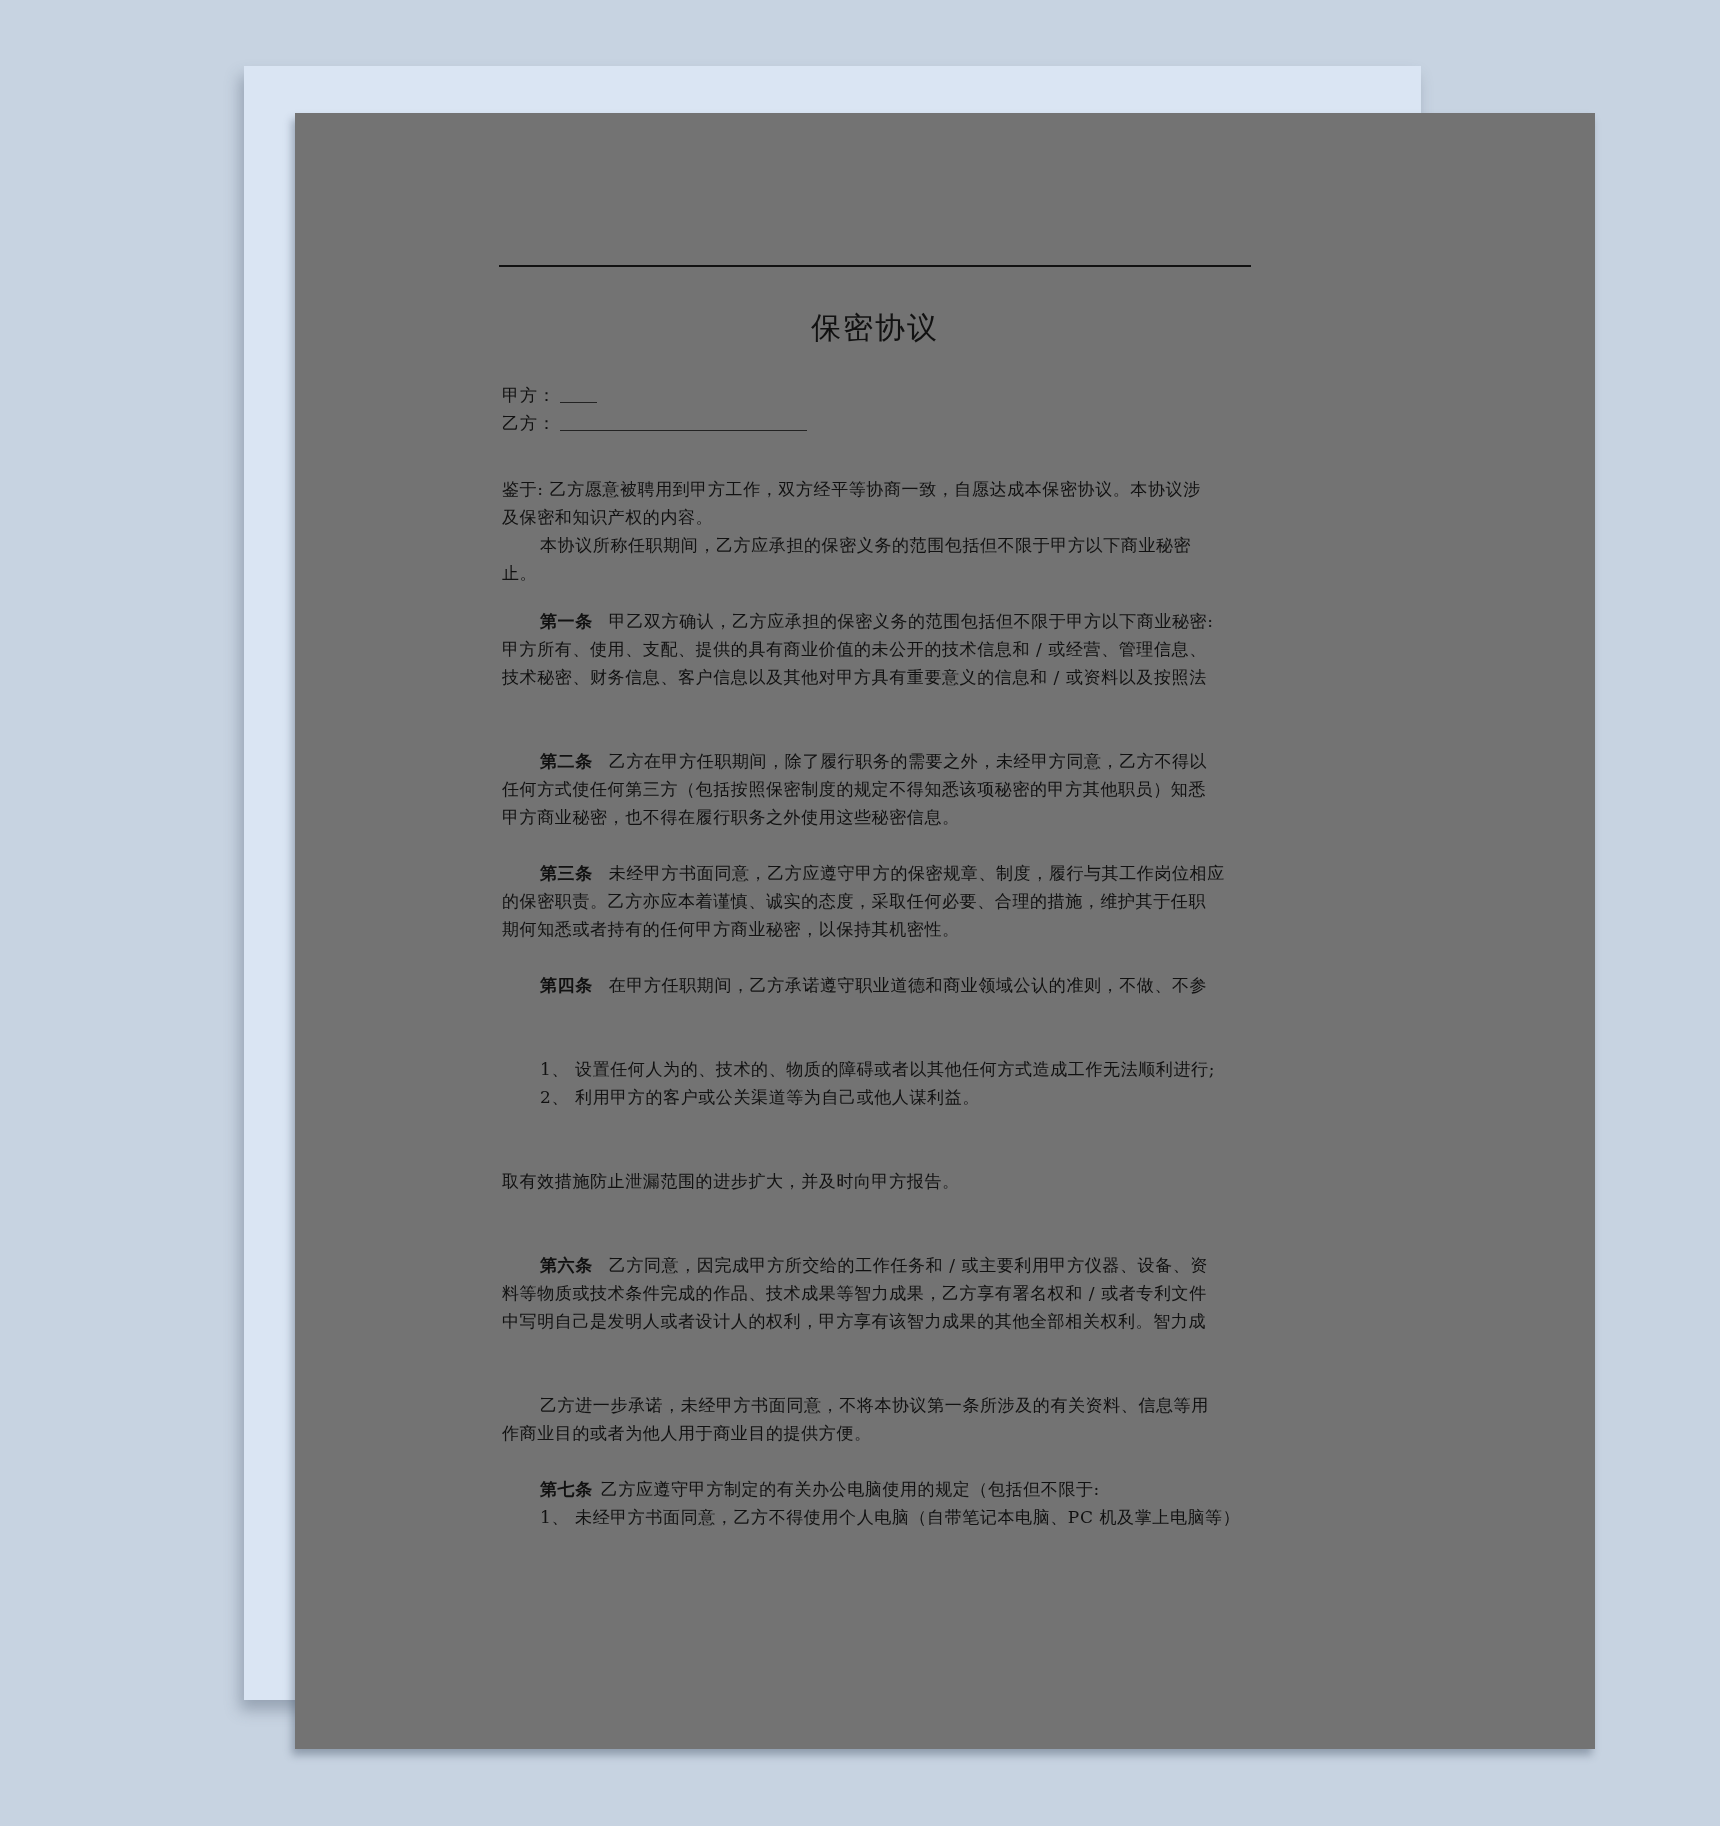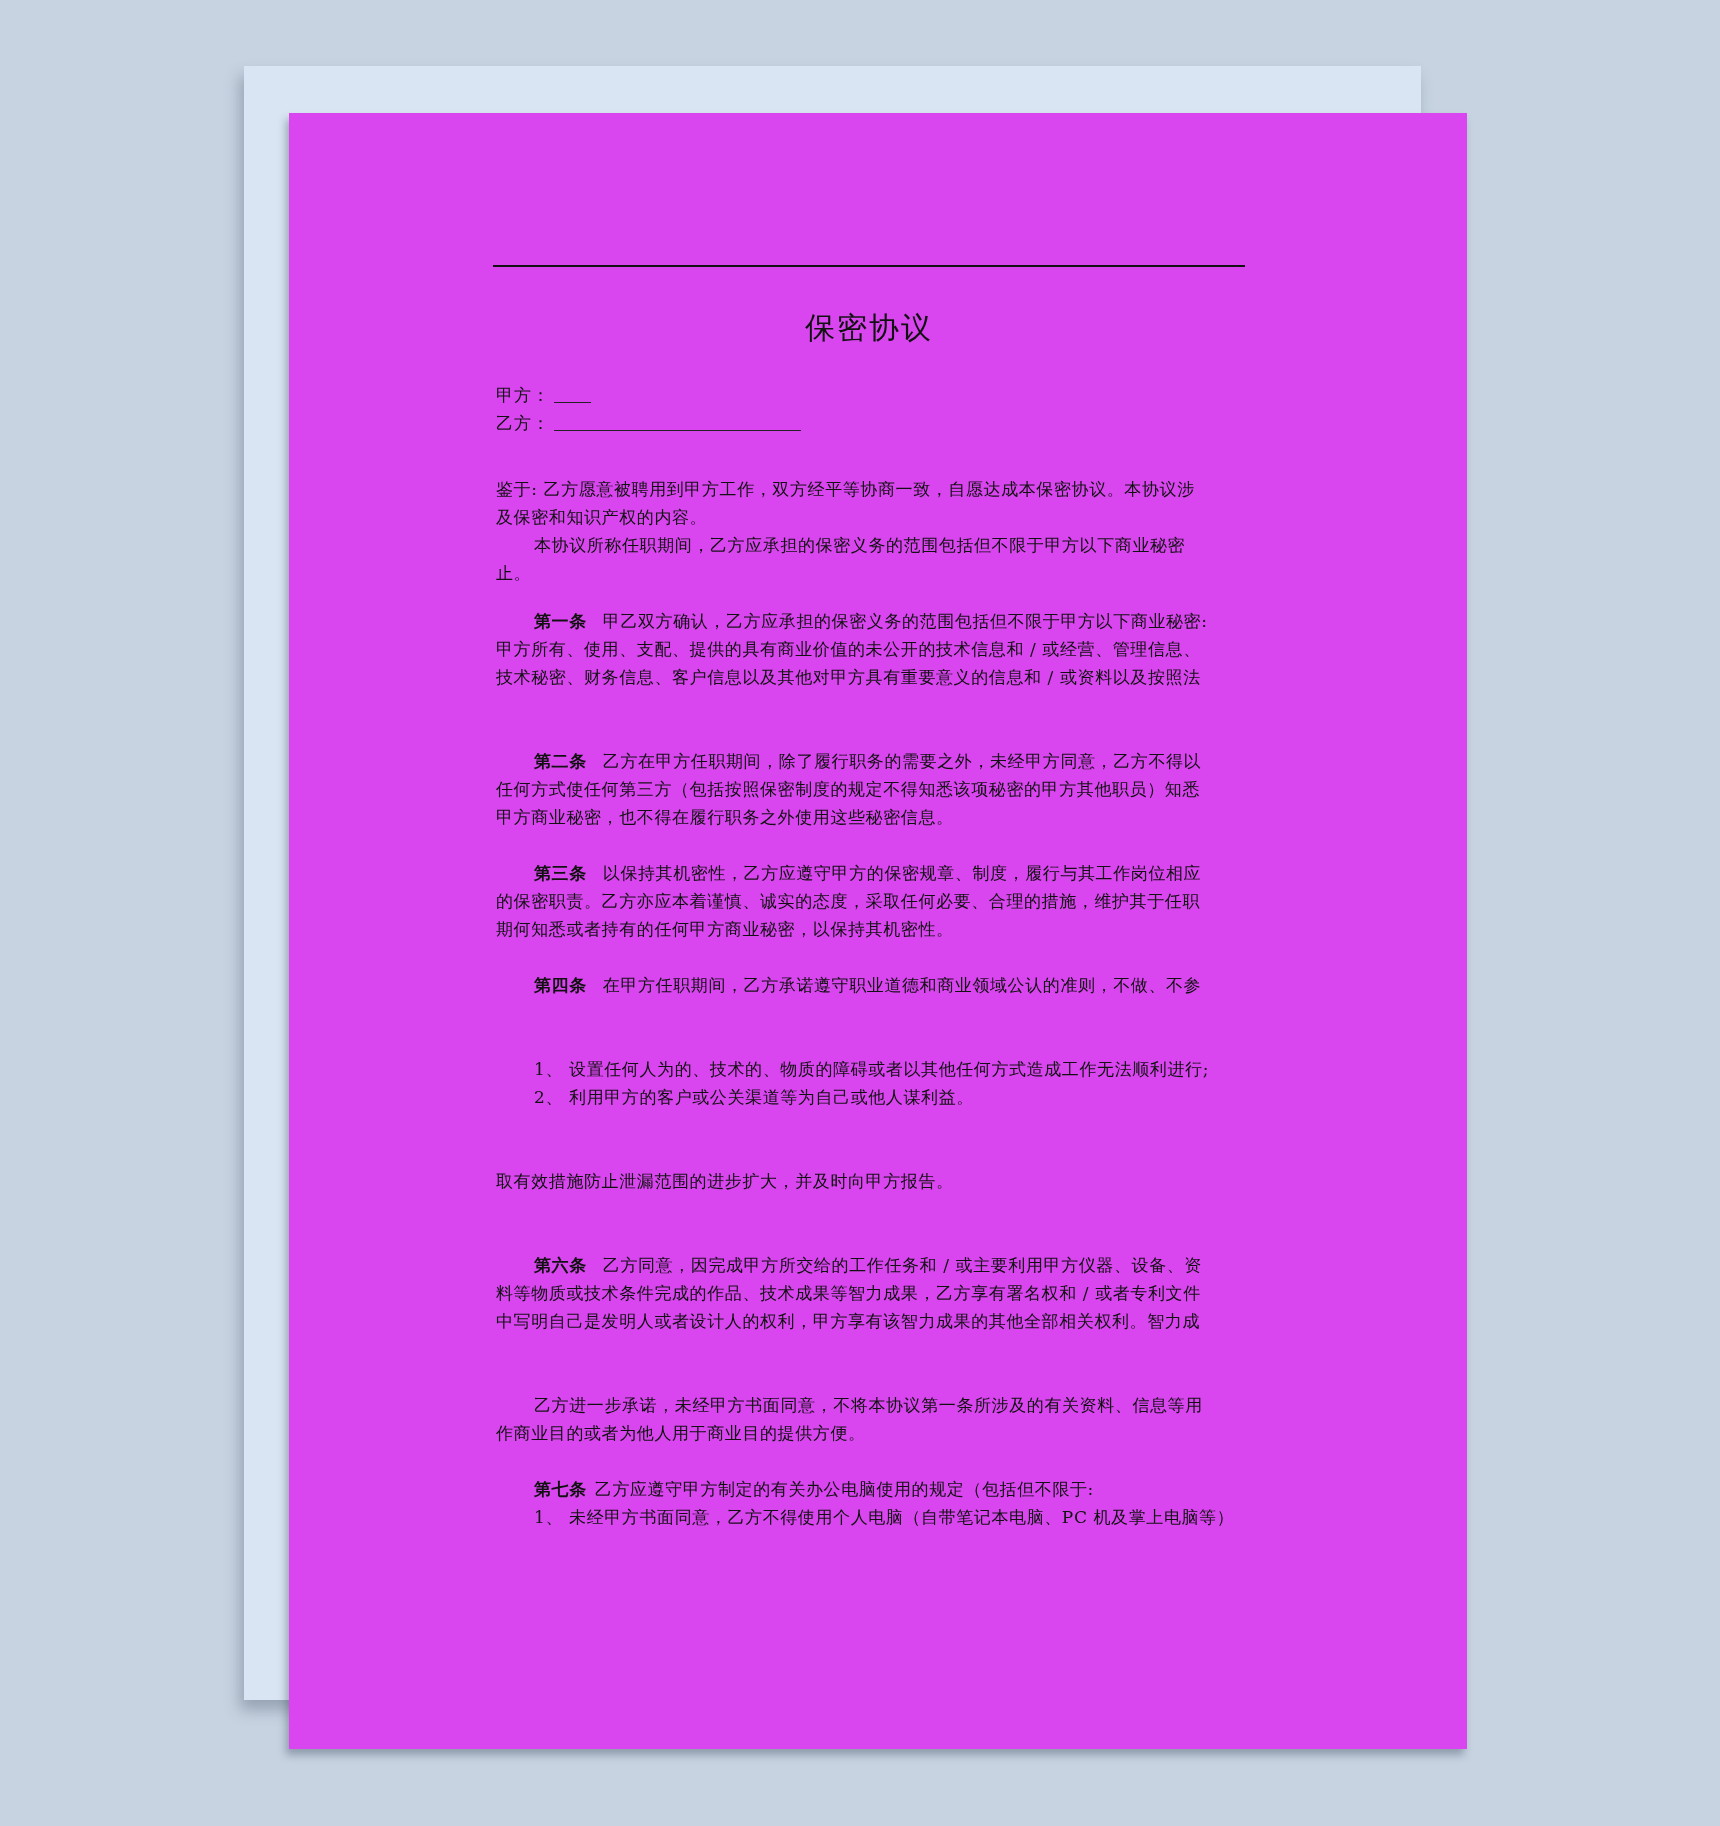--- a/index.html
+++ b/index.html
@@ -7,22 +7,22 @@
     width: 1720px; height: 1826px; background: #c7d3e1;
     position: relative; overflow: hidden;
     font-family: "DejaVu Serif", "Liberation Serif", serif;
   }
   .back-page {
     position: absolute; left: 244px; top: 66px; width: 1177px; height: 1634px;
     background: #dae5f3;
     box-shadow: -4px 10px 14px rgba(60,75,95,0.35);
   }
   .front-page {
-    position: absolute; left: 289px; top: 113px; width: 1178px; height: 1636px;
-    background: #d946ef;
+    position: absolute; left: 295px; top: 113px; width: 1300px; height: 1636px;
+    background: #737373;
     box-shadow: -3px 6px 8px rgba(60,75,95,0.40);
   }
   .top-rule {
     position: absolute; left: 204px; top: 152px; width: 752px; height: 2px; background: #111;
   }
   .doc-title {
     position: absolute; left: 204px; top: 195px; width: 752px; text-align: center;
     font-size: 30px; letter-spacing: 2px; color: #111; line-height: 40px;
   }
   .text-block {
@@ -66,21 +66,21 @@
     <span class="line">技术秘密、财务信息、客户信息以及其他对甲方具有重要意义的信息和 / 或资料以及按照法</span>
   </div>
 
   <div class="text-block" style="top:634px;">
     <span class="line indent"><span class="art-head">第二条</span><span>乙方在甲方任职期间，除了履行职务的需要之外，未经甲方同意，乙方不得以</span></span>
     <span class="line">任何方式使任何第三方（包括按照保密制度的规定不得知悉该项秘密的甲方其他职员）知悉</span>
     <span class="line">甲方商业秘密，也不得在履行职务之外使用这些秘密信息。</span>
   </div>
 
   <div class="text-block" style="top:746px;">
-    <span class="line indent"><span class="art-head">第三条</span><span>以保持其机密性，乙方应遵守甲方的保密规章、制度，履行与其工作岗位相应</span></span>
+    <span class="line indent"><span class="art-head">第三条</span><span>未经甲方书面同意，乙方应遵守甲方的保密规章、制度，履行与其工作岗位相应</span></span>
     <span class="line">的保密职责。乙方亦应本着谨慎、诚实的态度，采取任何必要、合理的措施，维护其于任职</span>
     <span class="line">期何知悉或者持有的任何甲方商业秘密，以保持其机密性。</span>
   </div>
 
   <div class="text-block" style="top:858px;">
     <span class="line indent"><span class="art-head">第四条</span><span>在甲方任职期间，乙方承诺遵守职业道德和商业领域公认的准则，不做、不参</span></span>
   </div>
 
   <div class="text-block" style="top:942px;">
     <span class="line list-indent"><span>1、</span> <span>设置任何人为的、技术的、物质的障碍或者以其他任何方式造成工作无法顺利进行;</span></span>

